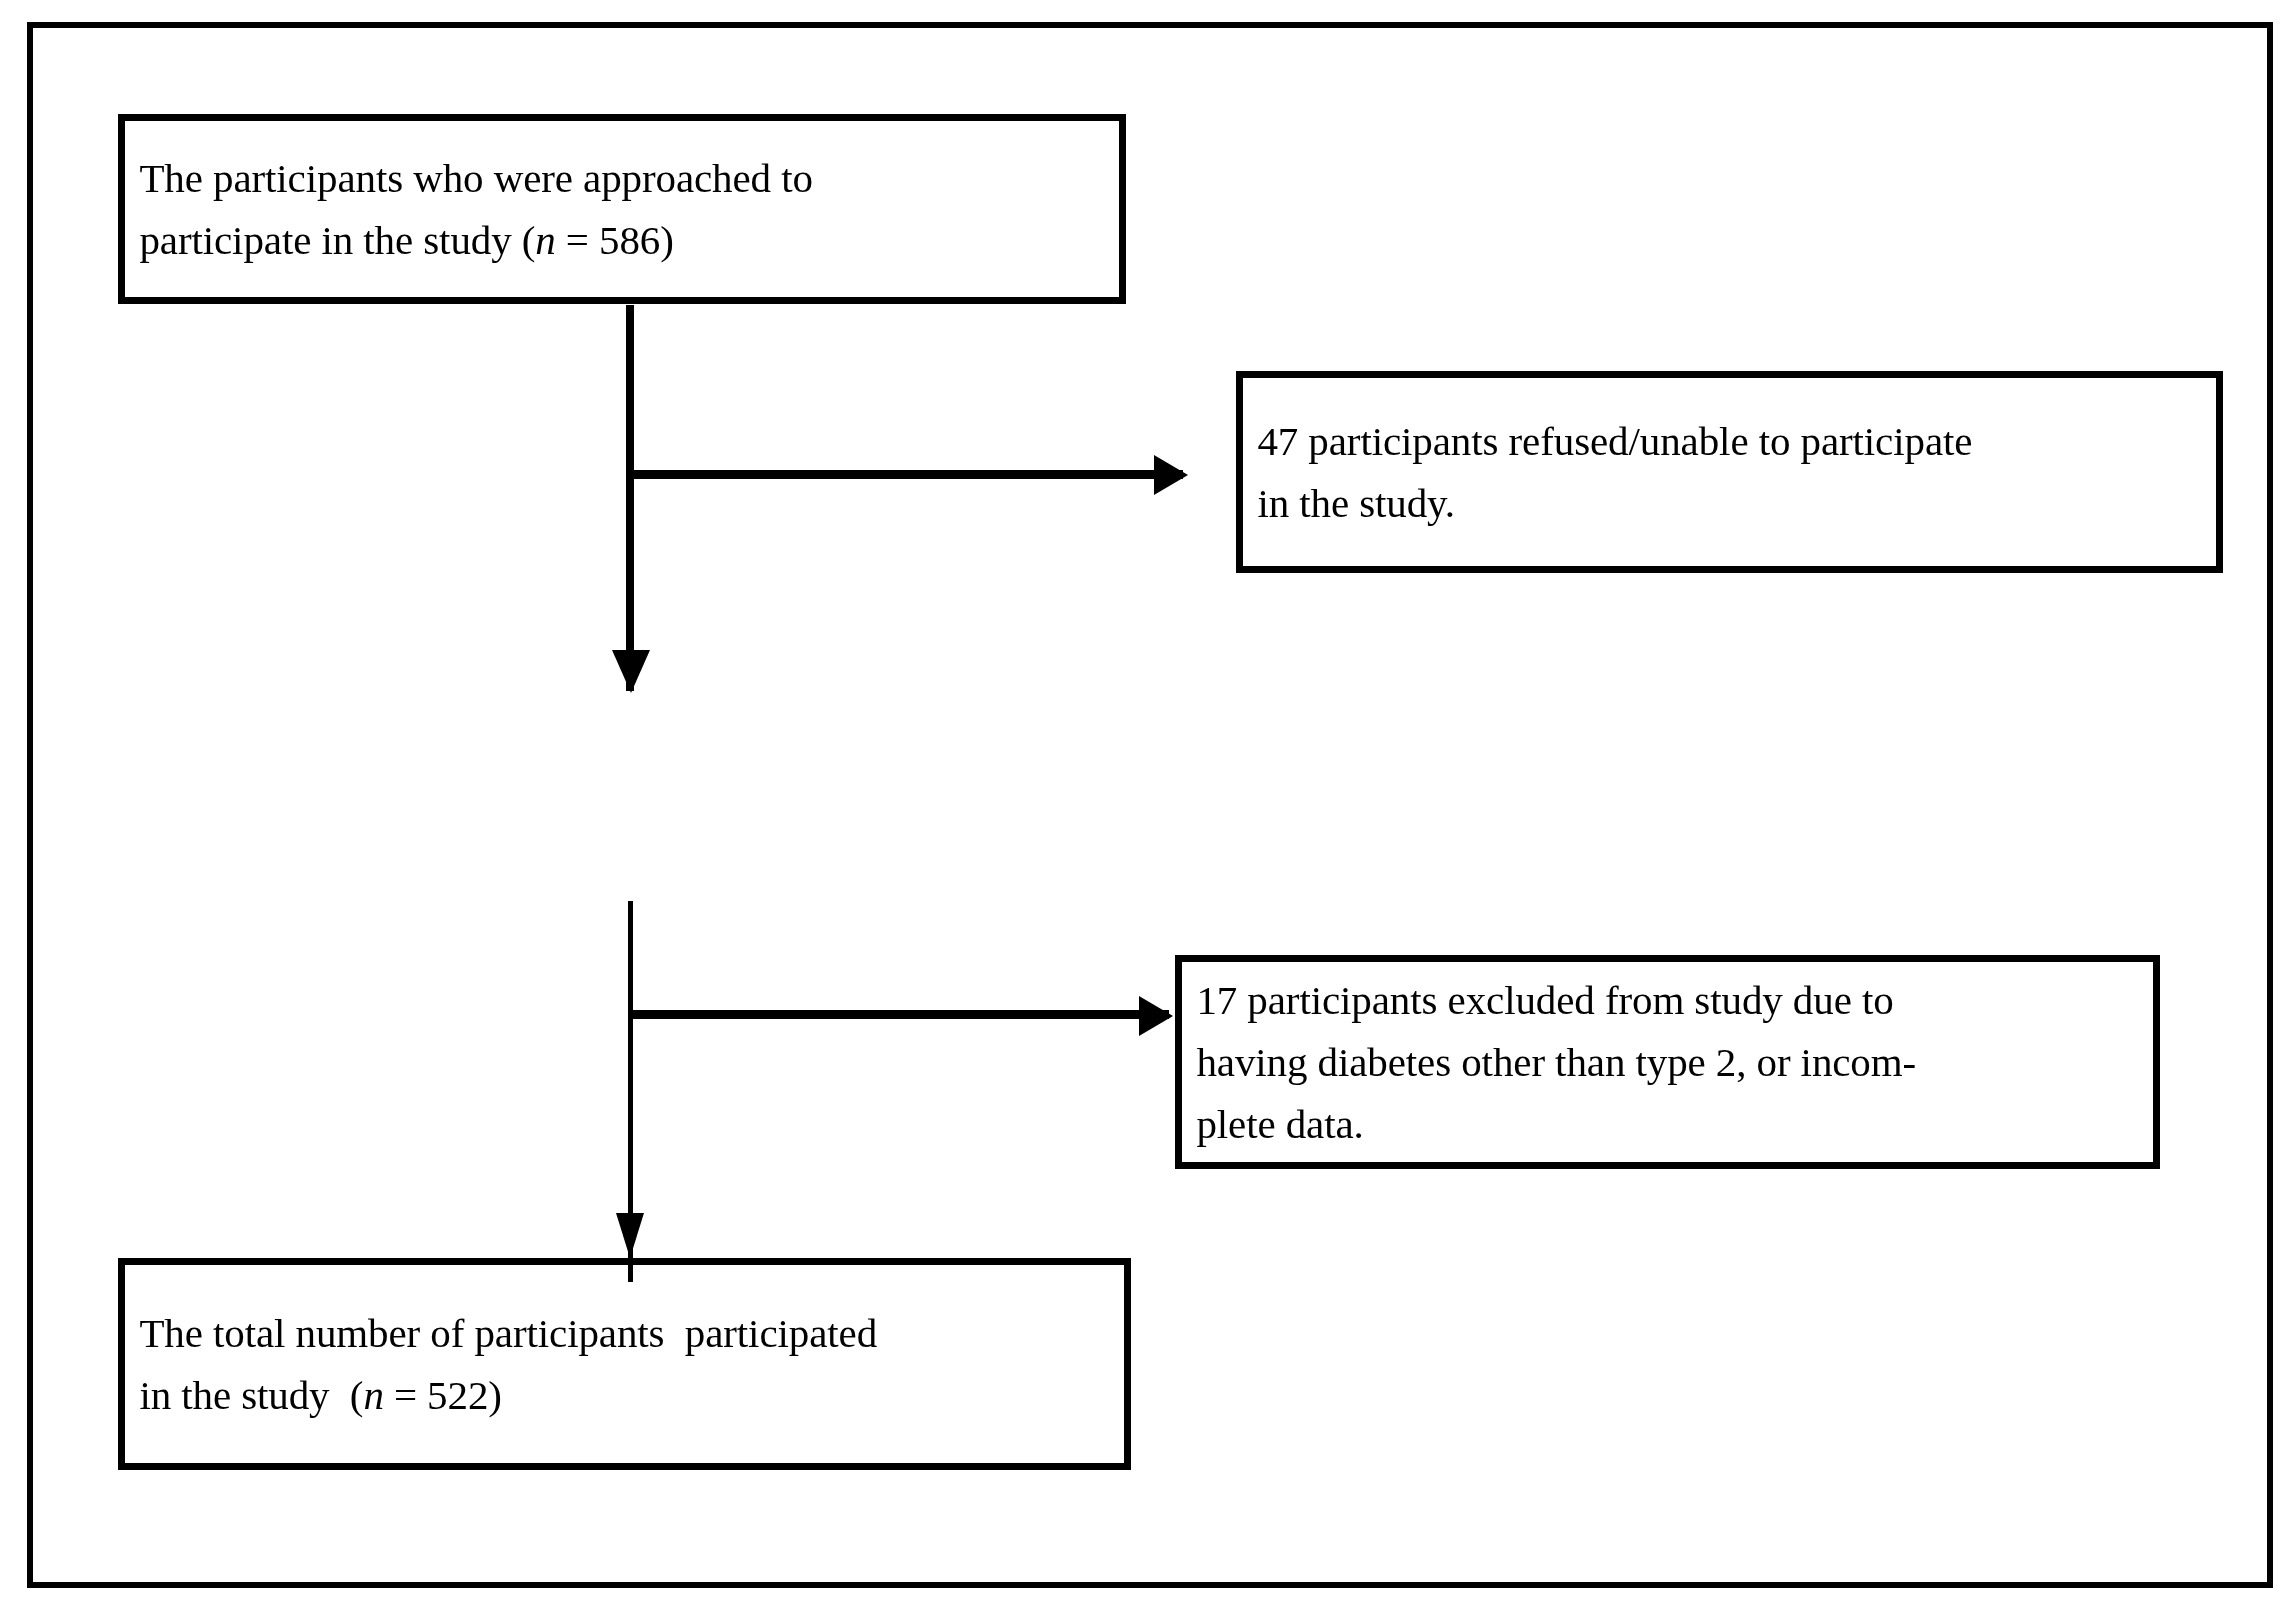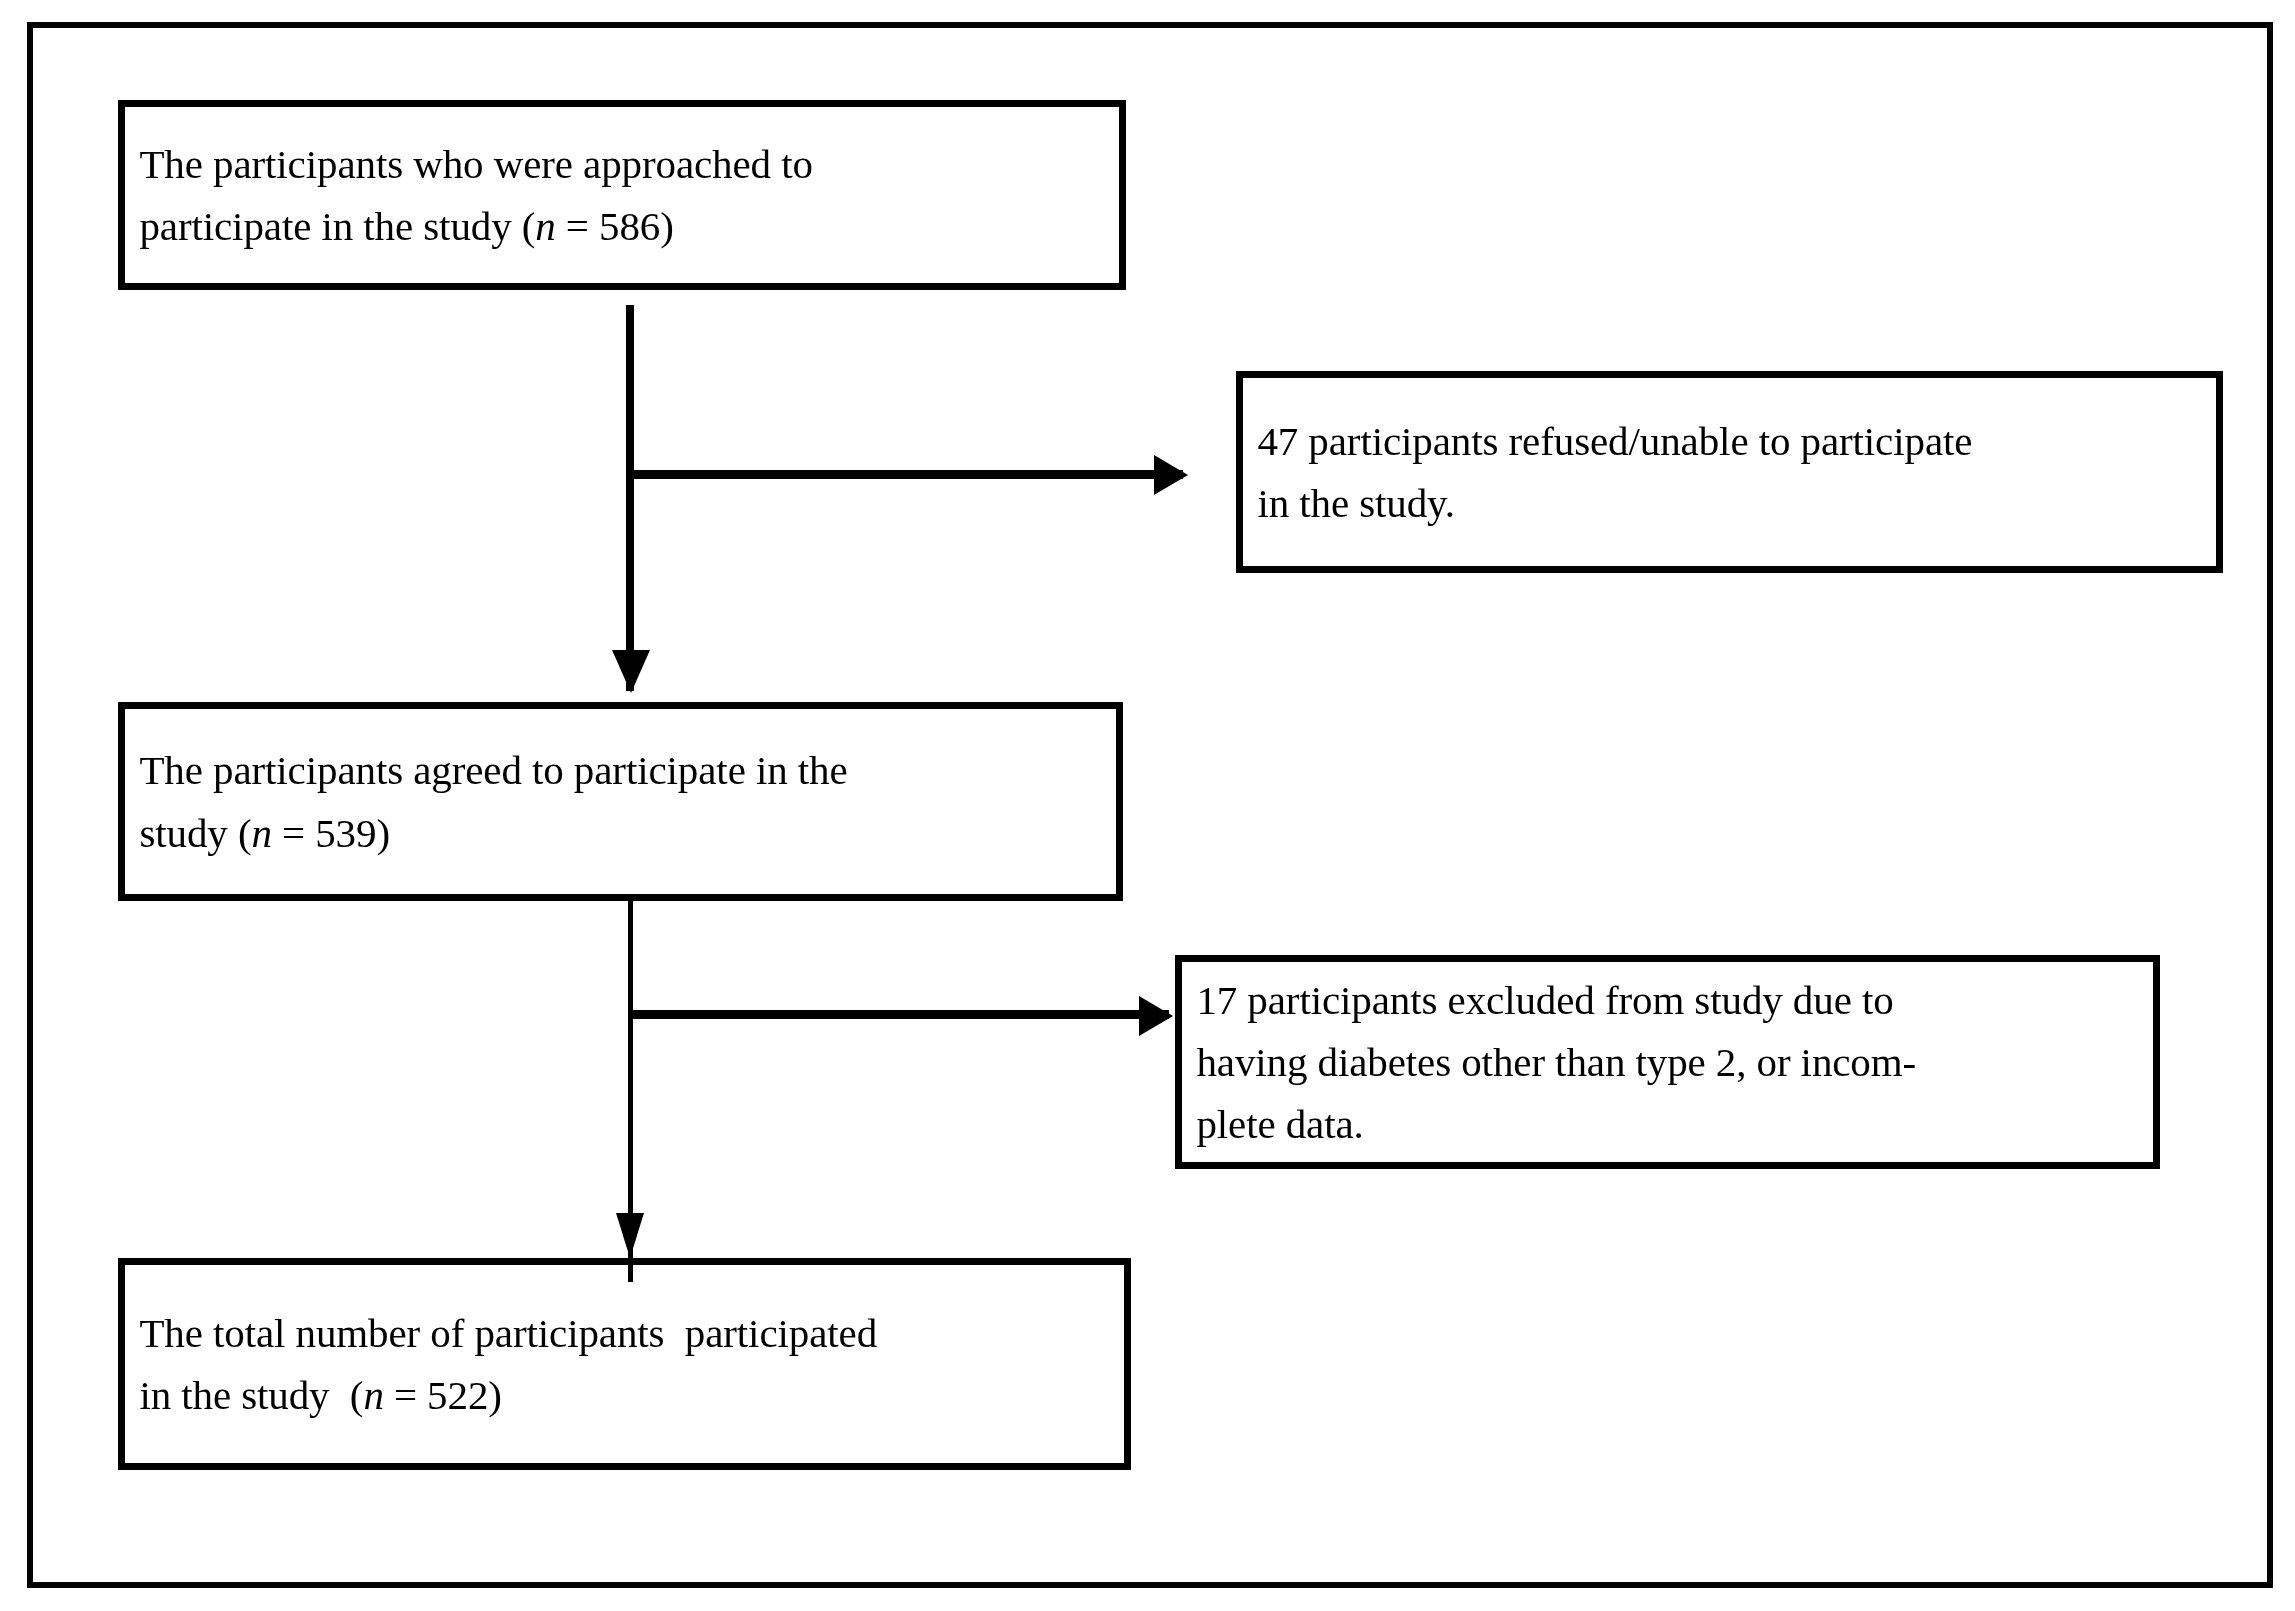--- a/index.html
+++ b/index.html
@@ -45,21 +45,21 @@
     line-height: 1.52;
     color: #000000;
     padding: 0 14.4px;
     white-space: pre-wrap;
     letter-spacing: -0.1px;
   }
   .box-text .ital {
     font-style: italic;
   }
 
-  #box-approached { left: 118px; top: 100px;  width: 1008px; height: 190px; }
+  #box-approached { left: 118px; top: 114px;  width: 1008px; height: 190px; }
   #box-refused    { left: 1192px; top: 371px;  width: 987px; height: 202px; margin-left: 44px; }
   #box-agreed     { left: 118px; top: 702px; width: 1005px; height: 199px; }
   #box-excluded   { left: 1175px; top: 955px; width: 985px; height: 214px; }
   #box-total      { left: 118px; top: 1258px; width: 1013px; height: 212px; }
 
   
   .vline {
     position: absolute;
     background: #000000;
   }
@@ -111,24 +111,20 @@
   <div class="flow-box" id="box-approached">
     <div class="box-text"><span>The participants who were approached to</span>
 <span>participate in the study (</span><span class="ital">n</span><span> = 586)</span></div>
   </div>
 
   <div class="flow-box" id="box-refused">
     <div class="box-text"><span>47 participants refused/unable to participate</span>
 <span>in the study.</span></div>
   </div>
 
-  <div class="flow-box" id="box-agreed">
-    <div class="box-text"><span>The participants agreed to participate in the</span>
-<span>study (</span><span class="ital">n</span><span> = 539)</span></div>
-  </div>
 
   <div class="flow-box" id="box-excluded">
     <div class="box-text"><span>17 participants excluded from study due to</span>
 <span>having diabetes other than type 2, or incom-</span>
 <span>plete data.</span></div>
   </div>
 
   <div class="flow-box" id="box-total">
     <div class="box-text"><span>The total number of participants  participated</span>
 <span>in the study  (</span><span class="ital">n</span><span> = 522)</span></div>

